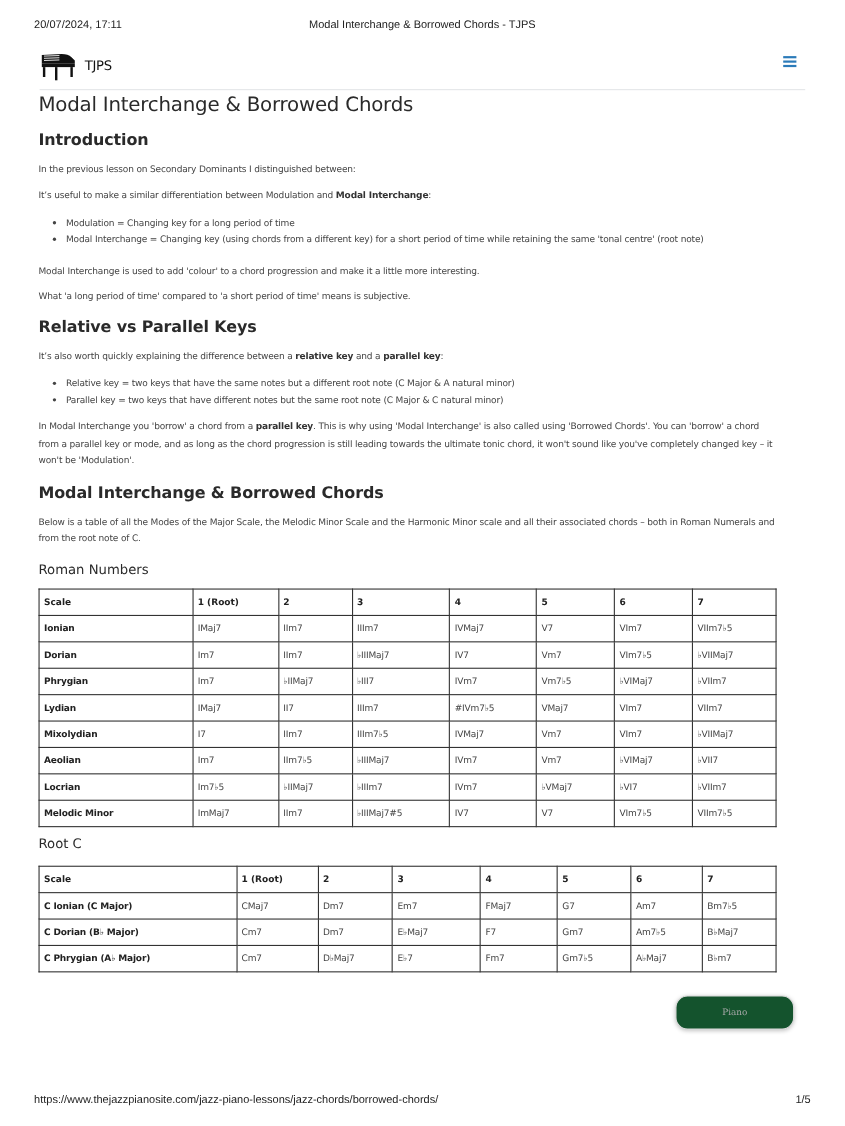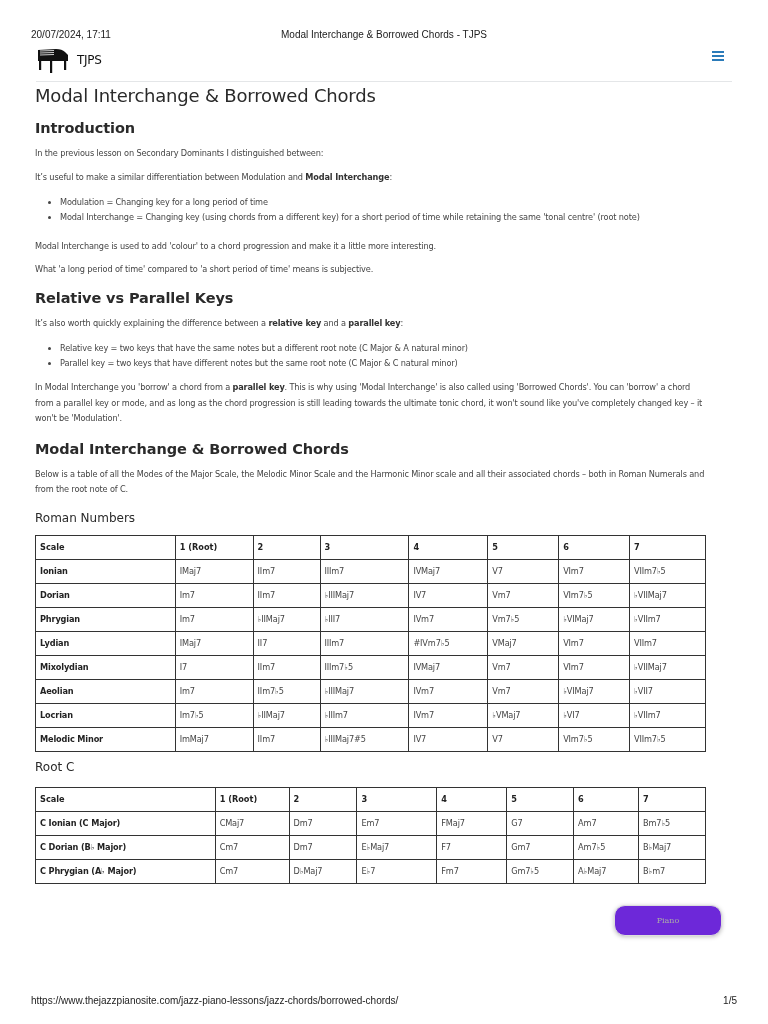--- a/index.html
+++ b/index.html
@@ -1,19 +1,19 @@
 <!DOCTYPE html>
 <html><head>
 <meta charset="utf-8">
 <style>
   * { box-sizing: border-box; margin: 0; padding: 0; }
   html, body { width: 768px; height: 1024px; background: #ffffff; overflow: hidden; }
   body { position: relative; font-family: "DejaVu Sans", sans-serif; color: #333333; }
 
-  .print-header { position: absolute; top: 17px; left: 0; width: 768px; height: 14px; font-family: "Liberation Sans", sans-serif; font-size: 10px; color: #222; margin-top: 12px; }
+  .print-header { position: absolute; top: 17px; left: 0; width: 768px; height: 14px; font-family: "Liberation Sans", sans-serif; font-size: 10px; color: #222; }
   .print-header .date { position: absolute; left: 31px; }
   .print-header .title { position: absolute; left: 0; width: 768px; text-align: center; }
 
   .site-header { position: absolute; top: 44px; left: 36px; width: 696px; height: 38px; border-bottom: 1px solid #e4e6e8; }
   .logo { position: absolute; left: 0; top: 2px; display: flex; align-items: center; }
   .logo svg { width: 34px; height: 28px; }
   .logo-text { font-family: "DejaVu Sans", sans-serif; font-size: 12px; color: #111; margin-left: 7px; letter-spacing: -0.3px; }
   .menu-btn { position: absolute; right: 8px; top: 7px; width: 12px; height: 10px; cursor: pointer; }
   .menu-btn span { display: block; height: 1.6px; background: #2b7bb9; margin-bottom: 2.6px; }
 
@@ -28,21 +28,21 @@
 
   table { border-collapse: collapse; width: 671px; }
   td { border: 1px solid #333; font-size: 8.2px; color: #444; padding: 0 4px; height: 24px; letter-spacing: -0.15px; }
   td.bold, th { font-weight: bold; color: #222; }
   th { border: 1px solid #333; font-size: 8.2px; text-align: left; padding: 0 4px; height: 24px; }
 
   .print-footer { position: absolute; top: 995px; left: 0; width: 768px; font-family: "Liberation Sans", sans-serif; font-size: 10px; color: #222; }
   .print-footer .url { position: absolute; left: 31px; }
   .print-footer .page { position: absolute; right: 31px; }
 
-  .piano-float { position: absolute; left: 614px; top: 905px; width: 108px; height: 31px; background: #6d28d9; border: 1px solid #ddd; border-radius: 11px; box-shadow: 0 1px 4px rgba(0,0,0,0.25); font-family: "DejaVu Serif", serif; font-size: 8px; color: #aaa; text-align: center; line-height: 29px; cursor: pointer; }
+  .piano-float { position: absolute; left: 614px; top: 905px; width: 108px; height: 31px; background: #14532d; border: 1px solid #ddd; border-radius: 11px; box-shadow: 0 1px 4px rgba(0,0,0,0.25); font-family: "DejaVu Serif", serif; font-size: 8px; color: #aaa; text-align: center; line-height: 29px; cursor: pointer; }
 </style>
 </head>
 <body>
 
 <div class="print-header">
   <span class="date">20/07/2024, 17:11</span>
   <span class="title">Modal Interchange &amp; Borrowed Chords - TJPS</span>
 </div>
 
 <div class="site-header">

